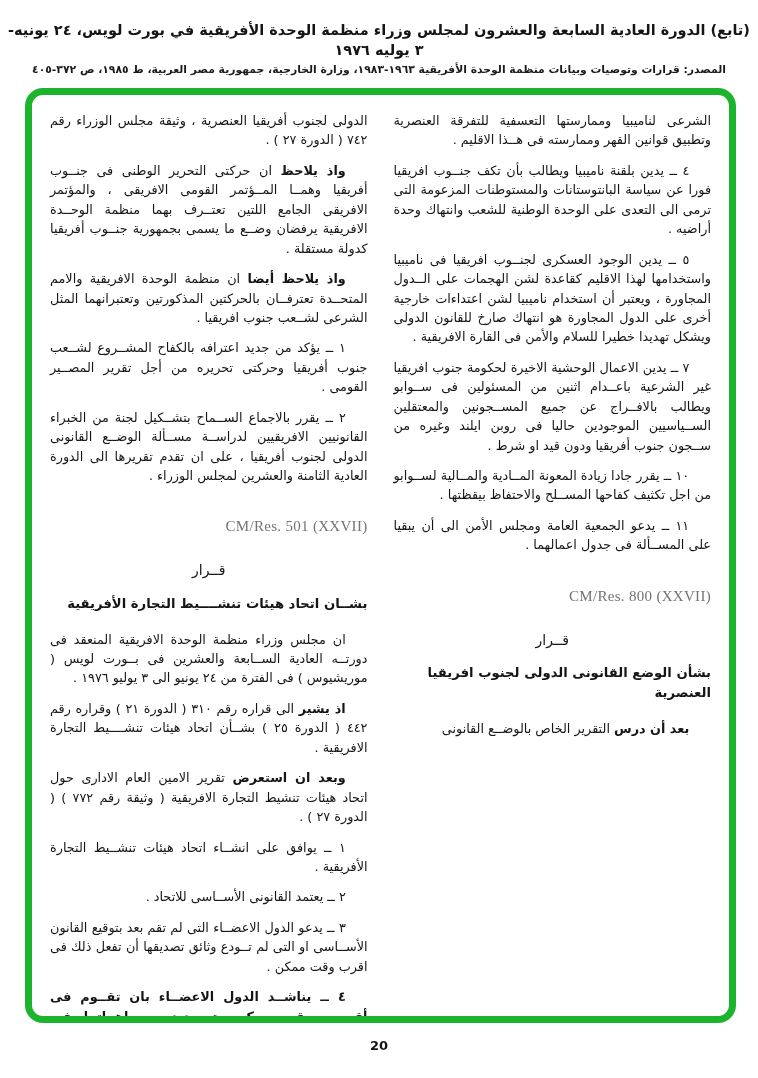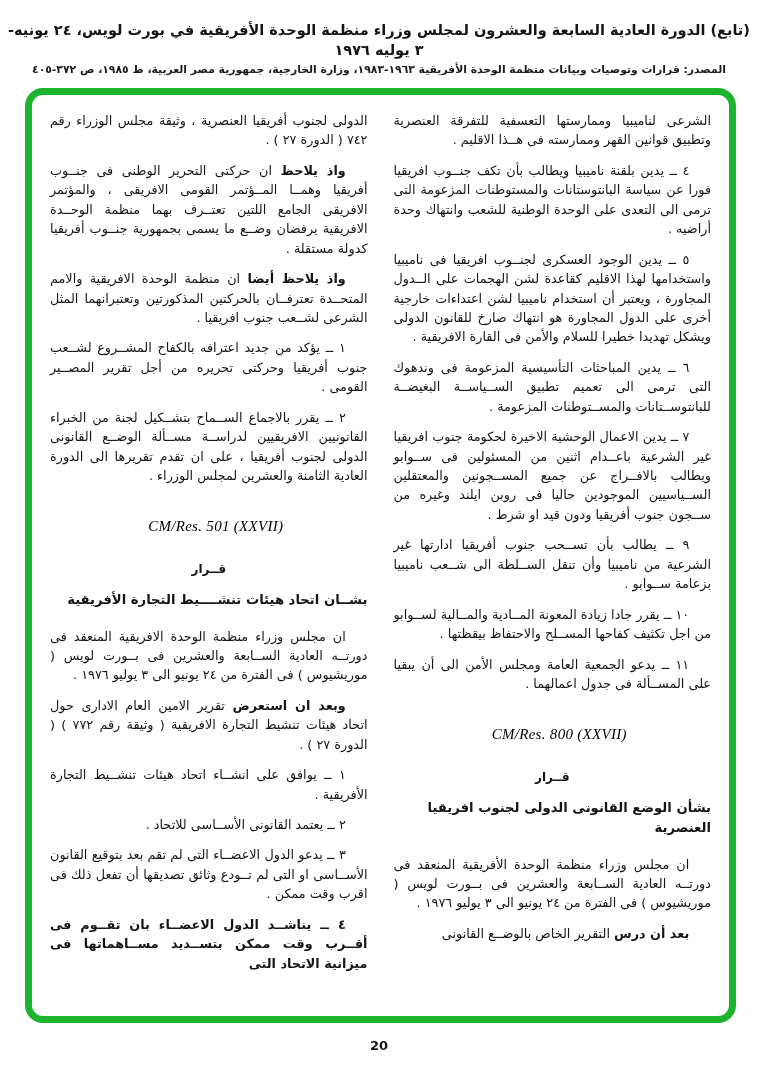--- a/index.html
+++ b/index.html
@@ -37,30 +37,29 @@
   }
   .col {
     flex: 1 1 0; direction: rtl; text-align: justify;
     font-size: 12.8px; line-height: 1.52;
   }
   .para { margin: 0 0 11px 0; }
   .para.indent { text-indent: 1.7em; }
   .para .lead { font-weight: bold; }
   .para.bold { font-weight: bold; }
   .res-ref {
-    direction: ltr; text-align: center;
+    direction: ltr; text-align: right;
     font-family: "Liberation Serif", serif;
     font-size: 15px; letter-spacing: 0.3px;
     margin: 30px 0 22px 0; padding-left: 14px;
-    color: #000000;
-    font-style: italic;
+    color: #737373;
   }
   .decree-heading {
-    text-align: center; font-weight: bold;
-    font-size: 12px; margin: 0 0 12px 0;
+    text-align: center; font-weight: normal;
+    font-size: 14px; margin: 0 0 12px 0;
   }
   .decree-subheading {
     font-weight: bold; font-size: 13.2px;
     text-align: right; margin: 0 0 16px 0;
   }
   .page-number {
     position: absolute; top: 1038px; left: 0; right: 0;
     text-align: center; font-weight: bold; font-size: 13px;
     direction: rtl;
   }
@@ -73,46 +72,44 @@
   <div class="line2">المصدر: قرارات وتوصيات وبيانات منظمة الوحدة الأفريقية ١٩٦٣-١٩٨٣، وزارة الخارجية، جمهورية مصر العربية، ط ١٩٨٥، ص ٣٧٢-٤٠٥</div>
 </header>
 
 <main class="content-box" style="border-color: rgb(28, 179, 45);">
   <div class="columns">
 
     <section class="col">
       <p class="para">الشرعى لناميبيا وممارستها التعسفية للتفرقة العنصرية وتطبيق قوانين القهر وممارسته فى هــذا الاقليم .</p>
       <p class="para indent">٤ ــ يدين بلقنة ناميبيا ويطالب بأن تكف جنــوب افريقيا فورا عن سياسة البانتوستانات والمستوطنات المزعومة التى ترمى الى التعدى على الوحدة الوطنية للشعب وانتهاك وحدة أراضيه .</p>
       <p class="para indent">٥ ــ يدين الوجود العسكرى لجنــوب افريقيا فى ناميبيا واستخدامها لهذا الاقليم كقاعدة لشن الهجمات على الــدول المجاورة ، ويعتبر أن استخدام ناميبيا لشن اعتداءات خارجية أخرى على الدول المجاورة هو انتهاك صارخ للقانون الدولى ويشكل تهديدا خطيرا للسلام والأمن فى القارة الافريقية .</p>
-      <p class="para indent">٦ ــ يدين المباحثات التأسيسية المزعومة فى وندهوك التى ترمى الى تعميم تطبيق الســياســة البغيضــة للبانتوســتانات والمســتوطنات المزعومة .</p>
       <p class="para indent">٧ ــ يدين الاعمال الوحشية الاخيرة لحكومة جنوب افريقيا غير الشرعية باعــدام اثنين من المسئولين فى ســوابو ويطالب بالافــراج عن جميع المســجونين والمعتقلين الســياسيين الموجودين حاليا فى روبن ايلند وغيره من ســجون جنوب أفريقيا ودون قيد او شرط .</p>
-      <p class="para indent">٩ ــ يطالب بأن تســحب جنوب أفريقيا ادارتها غير الشرعية من ناميبيا وأن تنقل الســلطة الى شــعب ناميبيا بزعامة ســوابو .</p>
       <p class="para indent">١٠ ــ يقرر جادا زيادة المعونة المــادية والمــالية لســوابو من اجل تكثيف كفاحها المســلح والاحتفاظ بيقظتها .</p>
       <p class="para indent">١١ ــ يدعو الجمعية العامة ومجلس الأمن الى أن يبقيا على المســألة فى جدول اعمالهما .</p>
 
       <div class="res-ref">CM/Res. 800 (XXVII)</div>
       <div class="decree-heading">قــرار</div>
       <div class="decree-subheading">بشأن الوضع القانونى الدولى لجنوب افريقيا العنصرية</div>
 
-      <p class="para indent">ان مجلس وزراء منظمة الوحدة الأفريقية المنعقد فى دورتــه العادية الســابعة والعشرين فى بــورت لويس ( موريشيوس ) فى الفترة من ٢٤ يونيو الى ٣ يوليو ١٩٧٦ .</p>
       <p class="para indent"><span class="lead">بعد أن درس</span> <span>التقرير الخاص بالوضــع القانونى</span></p>
     </section>
 
     <section class="col">
       <p class="para">الدولى لجنوب أفريقيا العنصرية ، وثيقة مجلس الوزراء رقم ٧٤٢ ( الدورة ٢٧ ) .</p>
       <p class="para indent"><span class="lead">واذ يلاحظ</span> <span>ان حركتى التحرير الوطنى فى جنــوب أفريقيا وهمــا المــؤتمر القومى الافريقى ، والمؤتمر الافريقى الجامع اللتين تعتــرف بهما منظمة الوحــدة الافريقية يرفضان وضــع ما يسمى بجمهورية جنــوب أفريقيا كدولة مستقلة .</span></p>
       <p class="para indent"><span class="lead">واذ يلاحظ أيضا</span> <span>ان منظمة الوحدة الافريقية والامم المتحــدة تعترفــان بالحركتين المذكورتين وتعتبرانهما المثل الشرعى لشــعب جنوب افريقيا .</span></p>
       <p class="para indent">١ ــ يؤكد من جديد اعترافه بالكفاح المشــروع لشــعب جنوب أفريقيا وحركتى تحريره من أجل تقرير المصــير القومى .</p>
       <p class="para indent">٢ ــ يقرر بالاجماع الســماح بتشــكيل لجنة من الخبراء القانونيين الافريقيين لدراســة مســألة الوضــع القانونى الدولى لجنوب أفريقيا ، على ان تقدم تقريرها الى الدورة العادية الثامنة والعشرين لمجلس الوزراء .</p>
 
       <div class="res-ref">CM/Res. 501 (XXVII)</div>
       <div class="decree-heading">قــرار</div>
       <div class="decree-subheading">بشــان اتحاد هيئات تنشــــيط التجارة الأفريقية</div>
 
       <p class="para indent">ان مجلس وزراء منظمة الوحدة الافريقية المنعقد فى دورتــه العادية الســابعة والعشرين فى بــورت لويس ( موريشيوس ) فى الفترة من ٢٤ يونيو الى ٣ يوليو ١٩٧٦ .</p>
+      <p class="para indent"><span class="lead">اذ يشير</span> <span>الى قراره رقم ٣١٠ ( الدورة ٢١ ) وقراره رقم ٤٤٢ ( الدورة ٢٥ ) بشــأن اتحاد هيئات تنشــــيط التجارة الافريقية .</span></p>
       <p class="para indent"><span class="lead">وبعد ان استعرض</span> <span>تقرير الامين العام الادارى حول اتحاد هيئات تنشيط التجارة الافريقية ( وثيقة رقم ٧٧٢ ) ( الدورة ٢٧ ) .</span></p>
       <p class="para indent">١ ــ يوافق على انشــاء اتحاد هيئات تنشــيط التجارة الأفريقية .</p>
       <p class="para indent">٢ ــ يعتمد القانونى الأســاسى للاتحاد .</p>
       <p class="para indent">٣ ــ يدعو الدول الاعضــاء التى لم تقم بعد بتوقيع القانون الأســاسى او التى لم تــودع وثائق تصديقها أن تفعل ذلك فى اقرب وقت ممكن .</p>
       <p class="para indent bold">٤ ــ يناشــد الدول الاعضــاء بان تقــوم فى أقــرب وقت ممكن بتســديد مســاهماتها فى ميزانية الاتحاد التى</p>
     </section>
 
   </div>
 </main>
 

